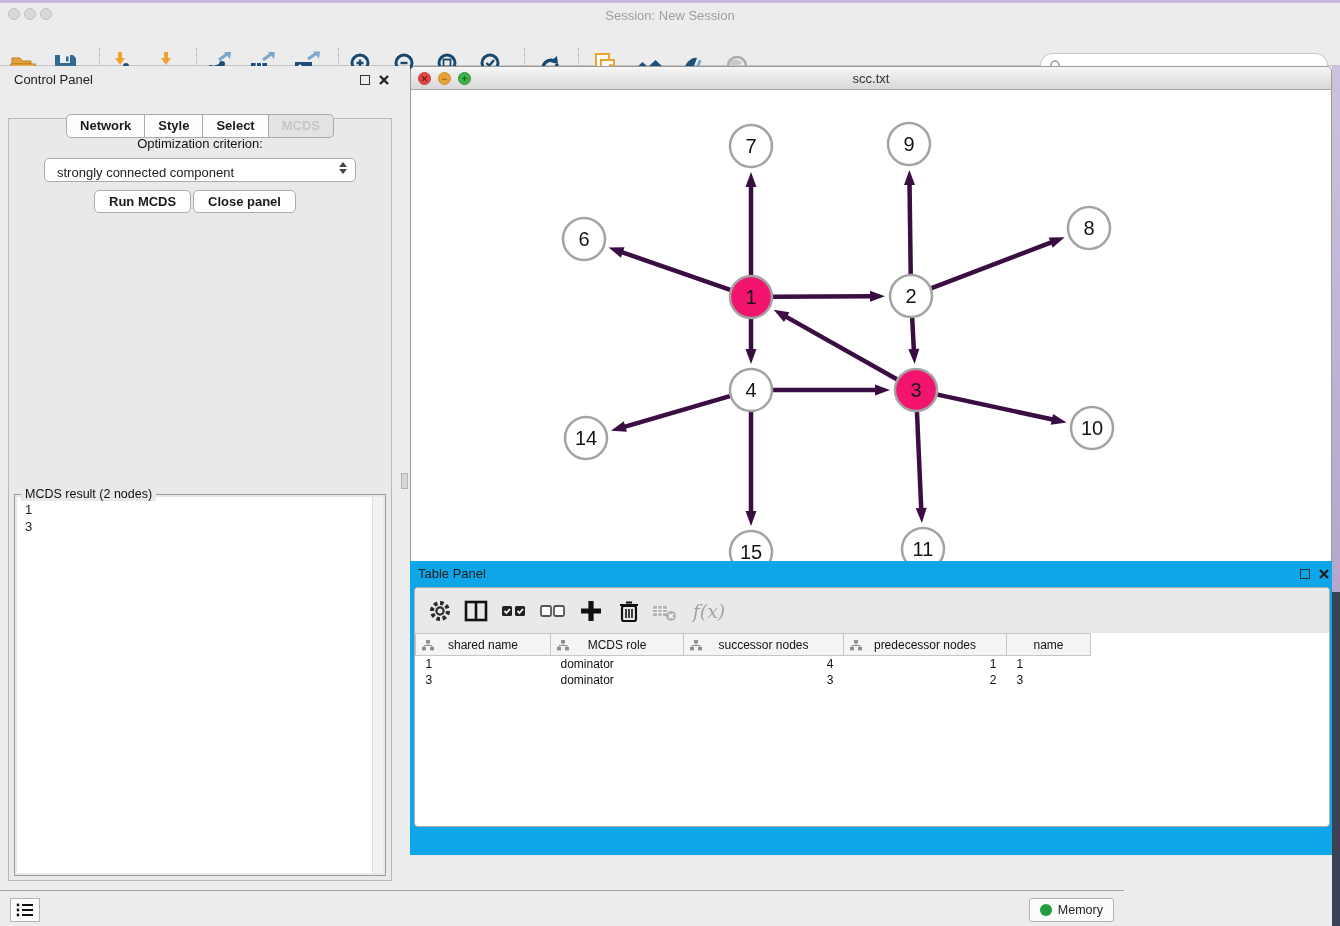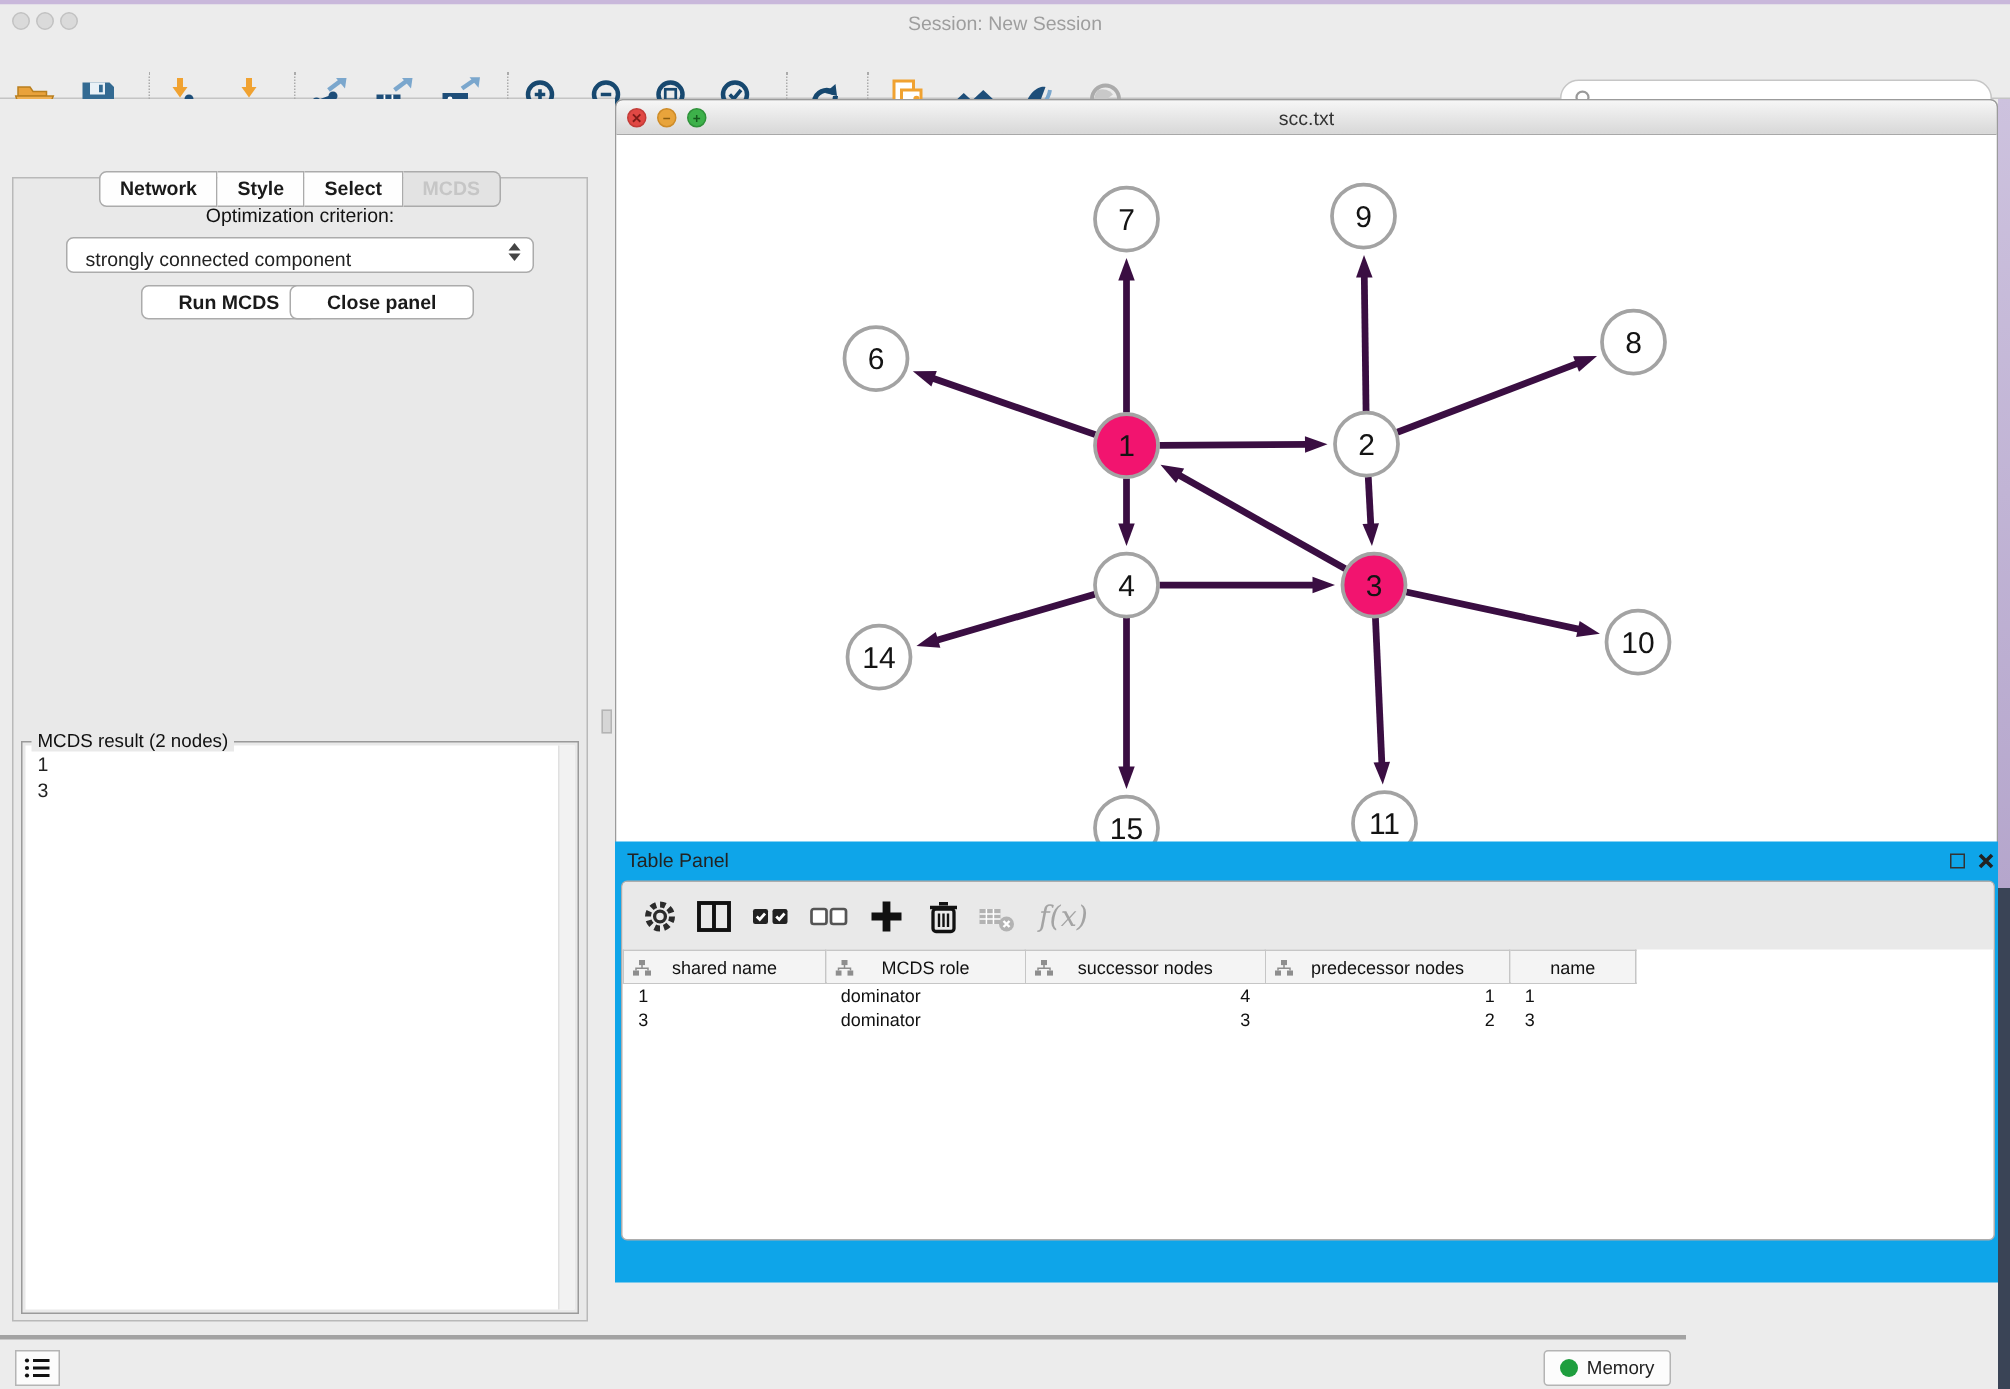--- a/index.html
+++ b/index.html
@@ -38,21 +38,21 @@
   .tab.active { background:#E3E3E3; color:#C6C6C6; }
 
   .cp-body { position:absolute; left:8px; top:52px; width:384px; height:763px; border:1px solid #B9B9B9; background:#E9E9E9; }
   .cp-tabs { left:0; top:29px; width:400px; z-index:5;margin-top:19px; }
   .opt-label { position:absolute; left:0; top:70px; width:400px; text-align:center; font-size:13px; color:#111; }
   .dropdown { position:absolute; left:44px; top:92px; width:312px; height:24px; background:#FFFFFF; border:1px solid #ABABAB; border-radius:5px; font-size:13px; display:flex; align-items:center; padding:4px 26px 0 12px; cursor:pointer; }
   .dd-arrows { position:absolute; right:8px; top:3px; display:flex; flex-direction:column; align-items:center; gap:2px; }
   .dd-arrows i { width:0; height:0; border-left:4px solid transparent; border-right:4px solid transparent; display:block; }
   .dd-up { border-bottom:5px solid #444; }
   .dd-down { border-top:5px solid #444; }
-  .cp-btn { position:absolute; top:124px; height:23px; background:#FFFFFF; border:1px solid #ABABAB; border-radius:5px; font-size:13px; font-weight:bold; color:#1A1A1A; text-align:center; line-height:21px; cursor:pointer; padding:0 24px; font-family:"Liberation Sans",sans-serif; }
+  .cp-btn { position:absolute; top:124px; height:23px; background:#FFFFFF; border:1px solid #ABABAB; border-radius:5px; font-size:13px; font-weight:bold; color:#1A1A1A; text-align:center; line-height:21px; cursor:pointer; padding:0 14px; font-family:"Liberation Sans",sans-serif; }
 
   .result-group { position:absolute; left:14px; top:428px; width:372px; height:382px; border:1px solid #9A9A9A; }
   .result-title { position:absolute; left:6px; top:-8px; background:#E9E9E9; padding:0 4px; font-size:12.5px; color:#111;text-align:center; }
   .result-content { position:absolute; left:2px; top:2px; right:2px; bottom:2px; background:#FFFFFF; font-size:13px; line-height:17px; padding:4px 0 0 8px; white-space:pre-line; }
   .result-scroll { position:absolute; right:2px; top:2px; width:11px; bottom:2px; background:#F2F2F2; border-left:1px solid #E0E0E0; }
 
   
   .splitter { position:absolute; left:400px; top:66px; width:10px; height:824px; background:#ECECEC; }
   .splitter-handle { position:absolute; left:1px; top:407px; width:7px; height:16px; background:#D6D6D6; border:1px solid #B4B4B4; cursor:col-resize; }
 
@@ -76,21 +76,21 @@
   table.data { position:absolute; left:0; top:45px; border-collapse:collapse; table-layout:fixed; }
   table.data th { height:22px; background:#F4F4F4; border:1px solid #C6C6C6; border-left:none; font-size:12px; font-weight:normal; color:#111; position:relative; text-align:center; }
   table.data th:first-child { border-left:1px solid #C6C6C6; }
   table.data th .tree-ic { position:absolute; left:6px; top:6px; }
   table.data td { height:16px; font-size:12px; color:#111; padding:0 10px; }
   td.al { text-align:left; } td.ar { text-align:right; }
 
   .tp-tabs { left:0; top:268px; width:922px; }
 
   
-  .status-bar { position:absolute; left:0; top:890px; width:1124px; height:36px; background:#ECECEC; border-top:3px solid #a3a3a3; }
+  .status-bar { position:absolute; left:0; top:890px; width:1124px; height:36px; background:#ECECEC; border-top:1px solid #a3a3a3; }
   .list-btn { position:absolute; left:10px; top:7px; width:30px; height:24px; background:#FCFCFC; border:1px solid #B4B4B4; display:flex; align-items:center; justify-content:center; cursor:pointer; }
   .memory-btn { position:absolute; right:10px; top:7px; height:24px; background:#FCFCFC; border:1px solid #B4B4B4; border-radius:3px; display:flex; align-items:center; gap:6px; padding:0 10px; font-size:12.5px; cursor:pointer; }
   .mem-dot { width:12px; height:12px; border-radius:50%; background:#1E9E3E; }
 </style>
 </head>
 <body>
 
 <div class="desktop-top"></div>
 <div class="desktop-right"></div>
 <div class="desktop-right-dark"></div>
@@ -234,20 +234,29 @@
   <div class="search-box">
     <svg width="14" height="14" viewBox="0 0 14 14">
         <circle cx="6" cy="6" r="4" stroke="#9A9A9A" stroke-width="1.5" fill="none"></circle>
         <path d="M9 9 L12.5 12.5" stroke="#9A9A9A" stroke-width="1.5"></path>
       </svg>
     <input type="text" value="" style="">
   </div>
 </div>
 
 <div class="control-panel">
+  <div class="cp-header">
+    <span class="panel-title">Control Panel</span>
+    <div class="float-icon" style="left:360px"></div>
+    <div class="close-icon" style="left:378px">
+      <svg width="12" height="12" viewBox="0 0 12 12">
+          <path d="M2 2 L10 10 M10 2 L2 10" stroke="#222" stroke-width="2.4"></path>
+        </svg>
+    </div>
+  </div>
   <div class="tab-row cp-tabs" id="cp-tabs">
       <div class="tab">Network</div>
       <div class="tab">Style</div>
       <div class="tab">Select</div>
       <div class="tab active">MCDS</div>
     </div>
   <div class="cp-body"></div>
   <div class="opt-label">Optimization criterion:</div>
   <div class="dropdown">
     <span>strongly connected component</span>

